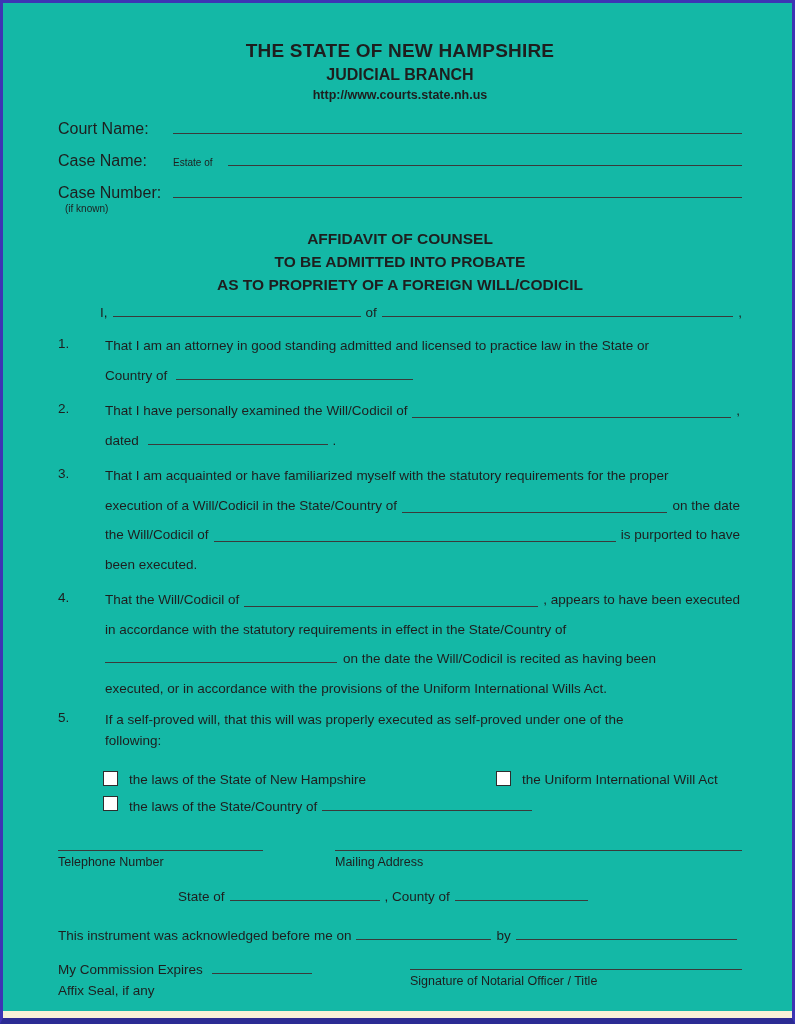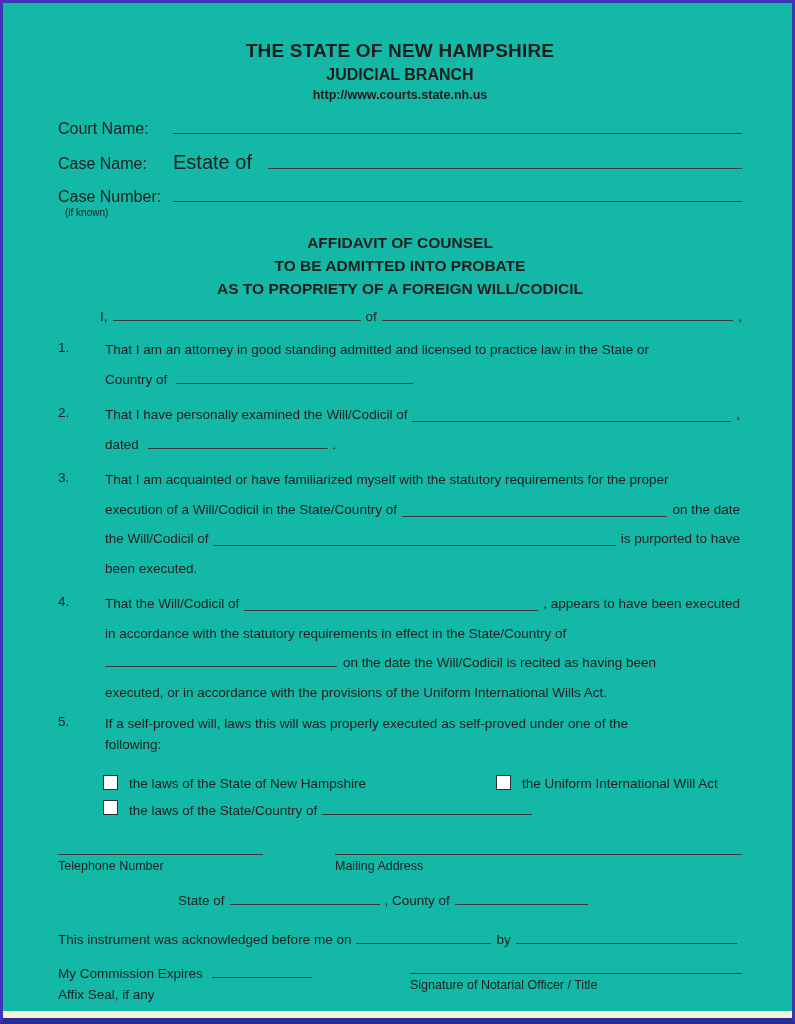--- a/index.html
+++ b/index.html
@@ -28,21 +28,21 @@
   .hdr-title{font-size:19px;font-weight:bold;letter-spacing:.2px;}
   .hdr-branch{font-size:16px;font-weight:bold;margin-top:2px;}
   .hdr-url{font-size:12.5px;font-weight:bold;margin-top:3px;}
   
   .rows{margin-top:16px;}
   .crow{display:flex;align-items:baseline;margin-bottom:13px;}
   .crow .lbl{width:115px;flex:none;font-size:16px;}
   .lblstack{width:115px;flex:none;}
   .lblstack .lbl{width:auto;}
   .ifknown{font-size:10px;margin-left:7px;margin-top:1px;}
-  .prefix{flex:none;margin-right:16px;font-size:20px;}
+  .prefix{flex:none;margin-right:16px;font-size:10px;}
   .fline{flex:1;border-bottom:1.5px solid #3a3a3a;height:14px;}
   
   .ftitle{text-align:center;font-weight:bold;font-size:15.5px;line-height:23px;margin-top:2px;}
   
   .oath1{display:flex;align-items:baseline;line-height:27px;margin-top:3px;}
   .oath1 .ind{width:42px;flex:none;}
   .oath2{line-height:24px;}
   .blank{display:inline-block;height:13px;border-bottom:1.5px solid #3a3a3a;vertical-align:baseline;}
   .bm{margin:0 5px;}
   .bflex{flex:1;margin:0 5px;}
@@ -192,21 +192,21 @@
           <p>
             <span class="blank b232" style="margin-right:6px;"></span><span class="t">on the date the Will/Codicil is recited as having been</span>
           </p>
           <p>executed, or in accordance with the provisions of the Uniform International Wills Act.</p>
         </div>
       </div>
 
       <div class="item tight">
         <span class="inum">5.</span>
         <div class="ibody">
-          <p>If a self-proved will, laws this will was properly executed as self-proved under one of the</p>
+          <p>If a self-proved will, that this will was properly executed as self-proved under one of the</p>
           <p>following:</p>
         </div>
       </div>
     </div>
 
     <div class="opts">
       <div class="optrow">
         <span class="opt1">
           <span class="cb"></span><span>the laws of the State of New Hampshire</span>
         </span>

